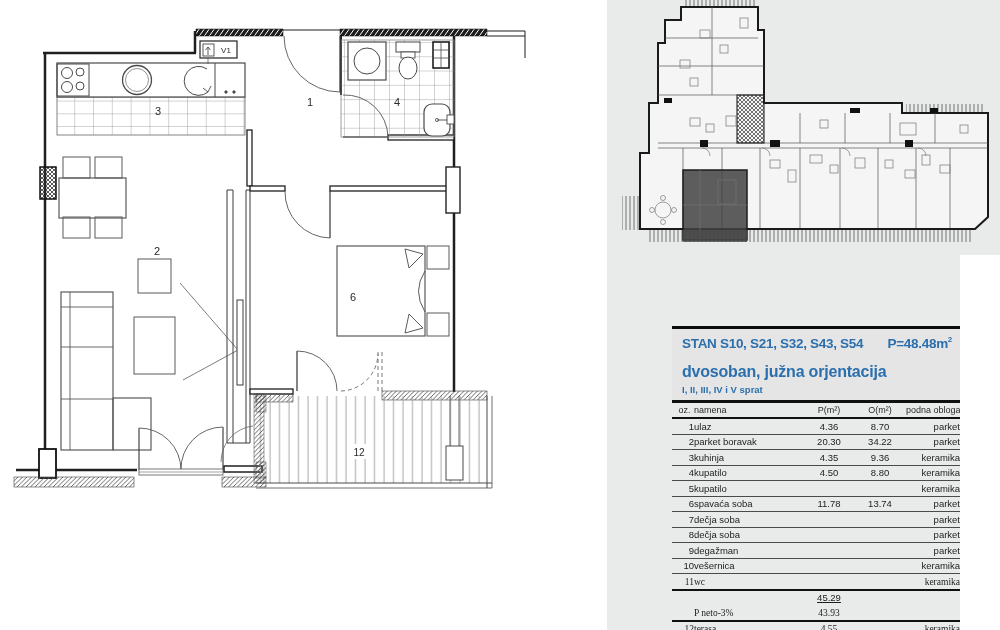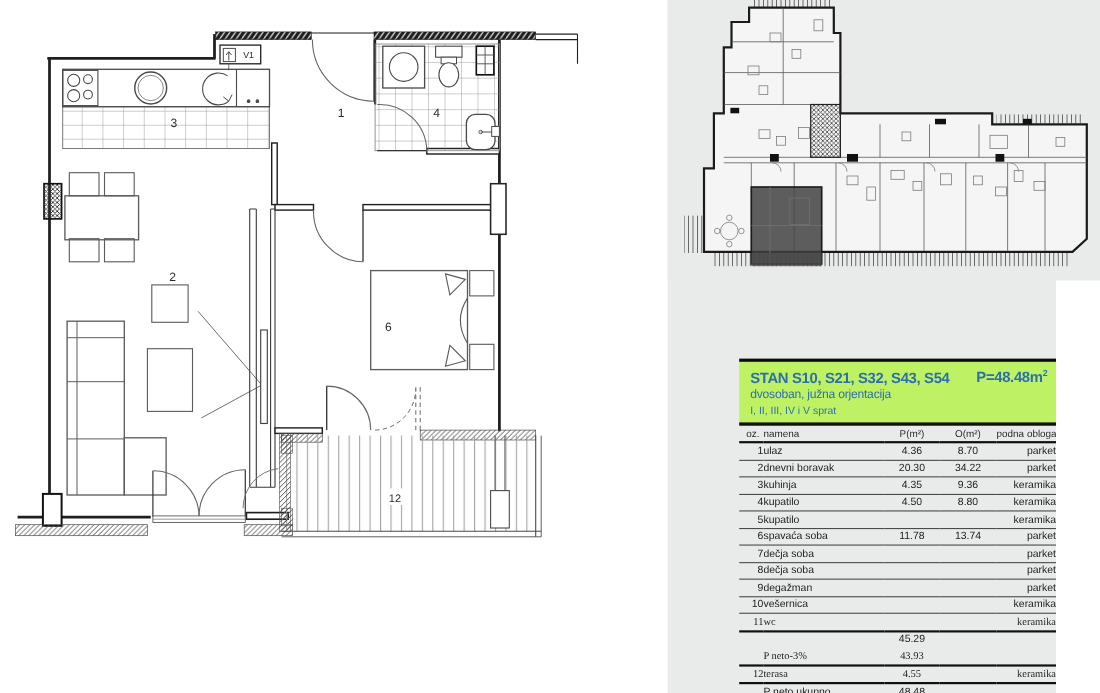--- a/index.html
+++ b/index.html
@@ -5,37 +5,37 @@
   html,body{margin:0;padding:0;background:#ffffff;}
   .page{position:relative;width:1000px;height:630px;background:#ffffff;overflow:hidden;
         font-family:"Liberation Sans",sans-serif;}
   svg{font-family:"Liberation Sans",sans-serif;}
   .panel-main{position:absolute;left:607px;top:0;width:353px;height:630px;background:#e9ebeb;}
   .panel-top{position:absolute;left:607px;top:0;width:393px;height:255px;background:#e9ebeb;}
   .plan{position:absolute;left:0;top:0;}
   .overview{position:absolute;left:607px;top:0;}
   
   .info{position:absolute;left:672px;top:326px;width:288px;border-top:3px solid #0c0c0c;}
-  .info-header{background:#bef264;color:#2b6fad;padding:6px 8px 5px 10px;border-bottom:3px solid #101010;}
+  .info-header{background:#e5e5e5;color:#2b6fad;padding:6px 8px 5px 10px;border-bottom:3px solid #101010;}
   .ih-line1{display:flex;justify-content:space-between;align-items:baseline;font-weight:bold;
             font-size:13.5px;letter-spacing:-0.3px;white-space:nowrap;}
   .ih-area sup{font-size:8px;}
-  .ih-line2{font-weight:normal;font-size:11px;margin-top:2px;letter-spacing:-0.2px;}
-  .ih-line3{font-weight:normal;font-size:9.5px;margin-top:3px;}
+  .ih-line2{font-weight:bold;font-size:16px;margin-top:12px;letter-spacing:-0.2px;}
+  .ih-line3{font-weight:bold;font-size:9.5px;margin-top:3px;}
   .info table{border-collapse:collapse;width:100%;table-layout:fixed;}
   .info td,.info th{font-size:9.5px;color:#1c1c1c;font-weight:normal;line-height:10px;
        padding:2.5px 0 2px 0;border-bottom:1px solid #4a4a4a;overflow:hidden;white-space:nowrap;}
   .info th{font-size:9px;color:#2a2a2a;border-bottom:2.5px solid #101010;}
   .c-oz{text-align:right;padding-right:3px;}
   th.c-oz{text-align:center;padding-left:3px;}
   .c-name{text-align:left;padding-left:9px;}
   .c-p,.c-o{text-align:center;padding-right:10px;}
   .c-fl{text-align:right;padding-right:4px;margin-top:28px;}
   tr.thick td{border-bottom:2.5px solid #101010;font-family:Liberation Serif, serif;}
-  tr.noline td{border-bottom:none;}
+  tr.noline td{border-bottom:none;text-decoration:underline;}
   tr.final td{border-bottom:3px solid #0c0c0c;}
 </style>
 </head>
 <body>
 
 <div class="page">
 
   <div class="panel-top"></div>
   <div class="panel-main"></div>
 
@@ -298,21 +298,21 @@
       </tr>
       <tr>
             <td class="c-oz">1</td>
             <td class="c-name">ulaz</td>
             <td class="c-p">4.36</td>
             <td class="c-o">8.70</td>
             <td class="c-fl">parket</td>
           </tr>
       <tr>
             <td class="c-oz">2</td>
-            <td class="c-name">dnevni boravak</td>
+            <td class="c-name">parket boravak</td>
             <td class="c-p">20.30</td>
             <td class="c-o">34.22</td>
             <td class="c-fl">parket</td>
           </tr>
       <tr>
             <td class="c-oz">3</td>
             <td class="c-name">kuhinja</td>
             <td class="c-p">4.35</td>
             <td class="c-o">9.36</td>
             <td class="c-fl">keramika</td>

